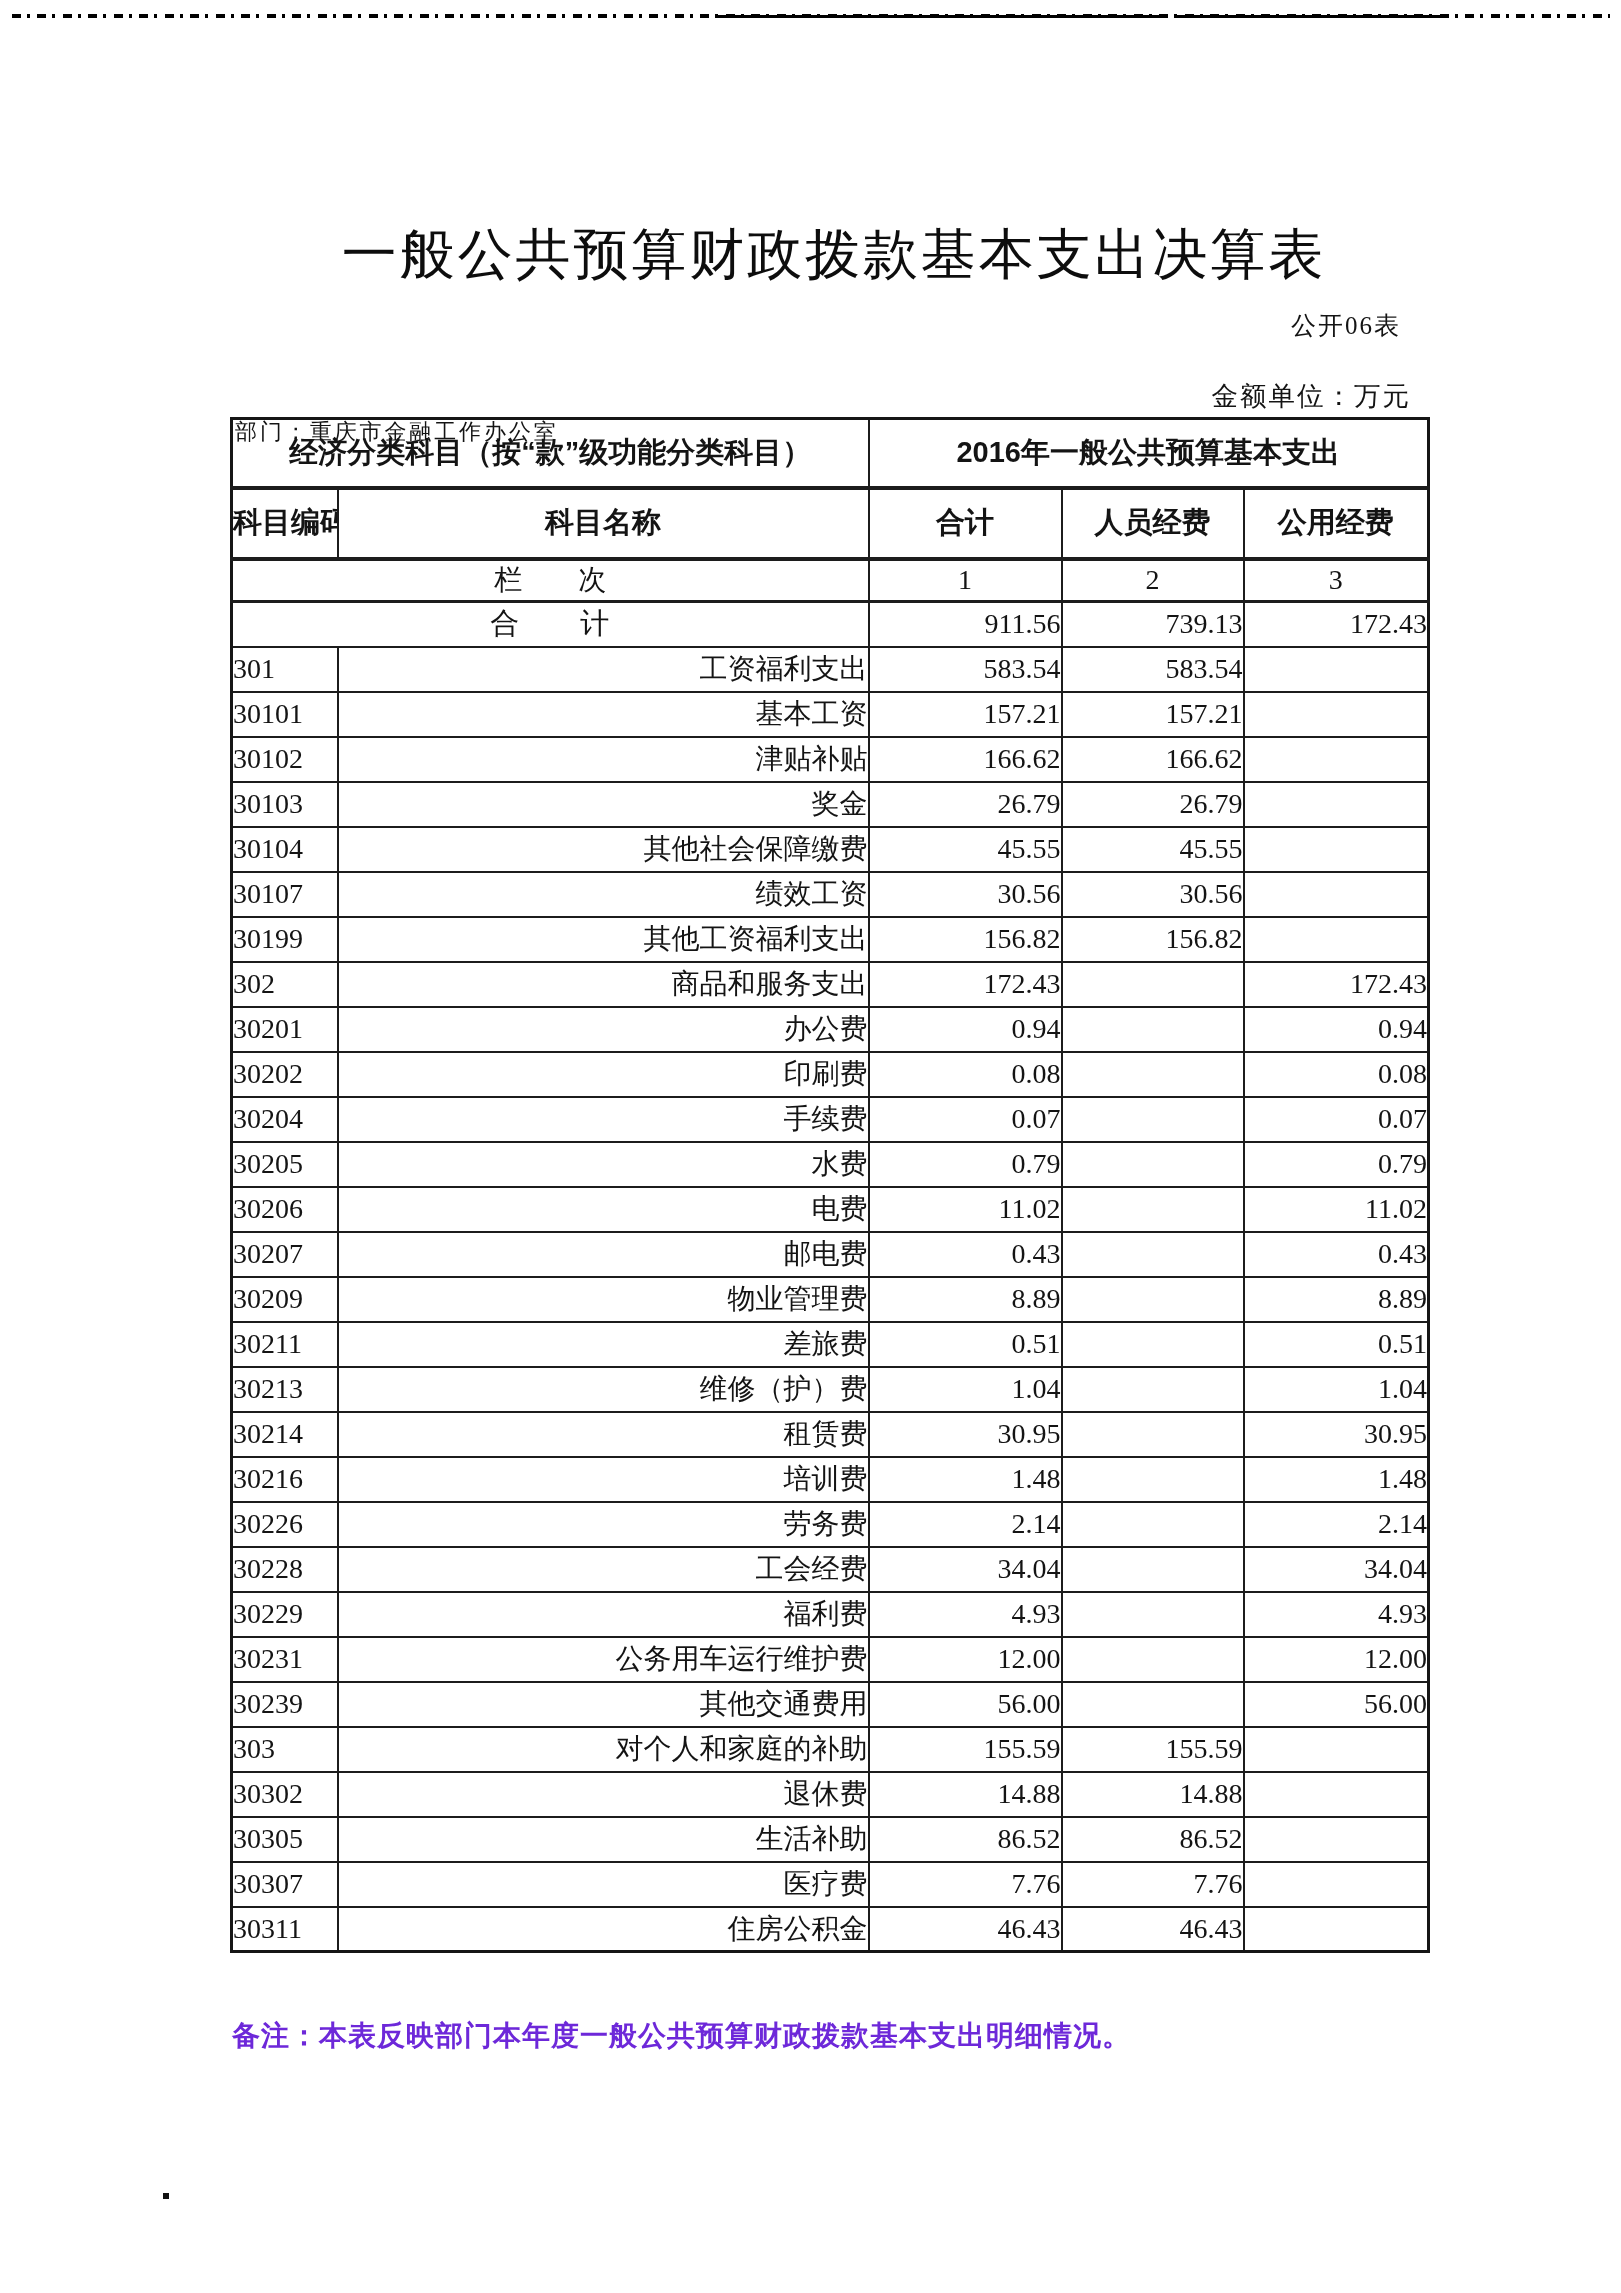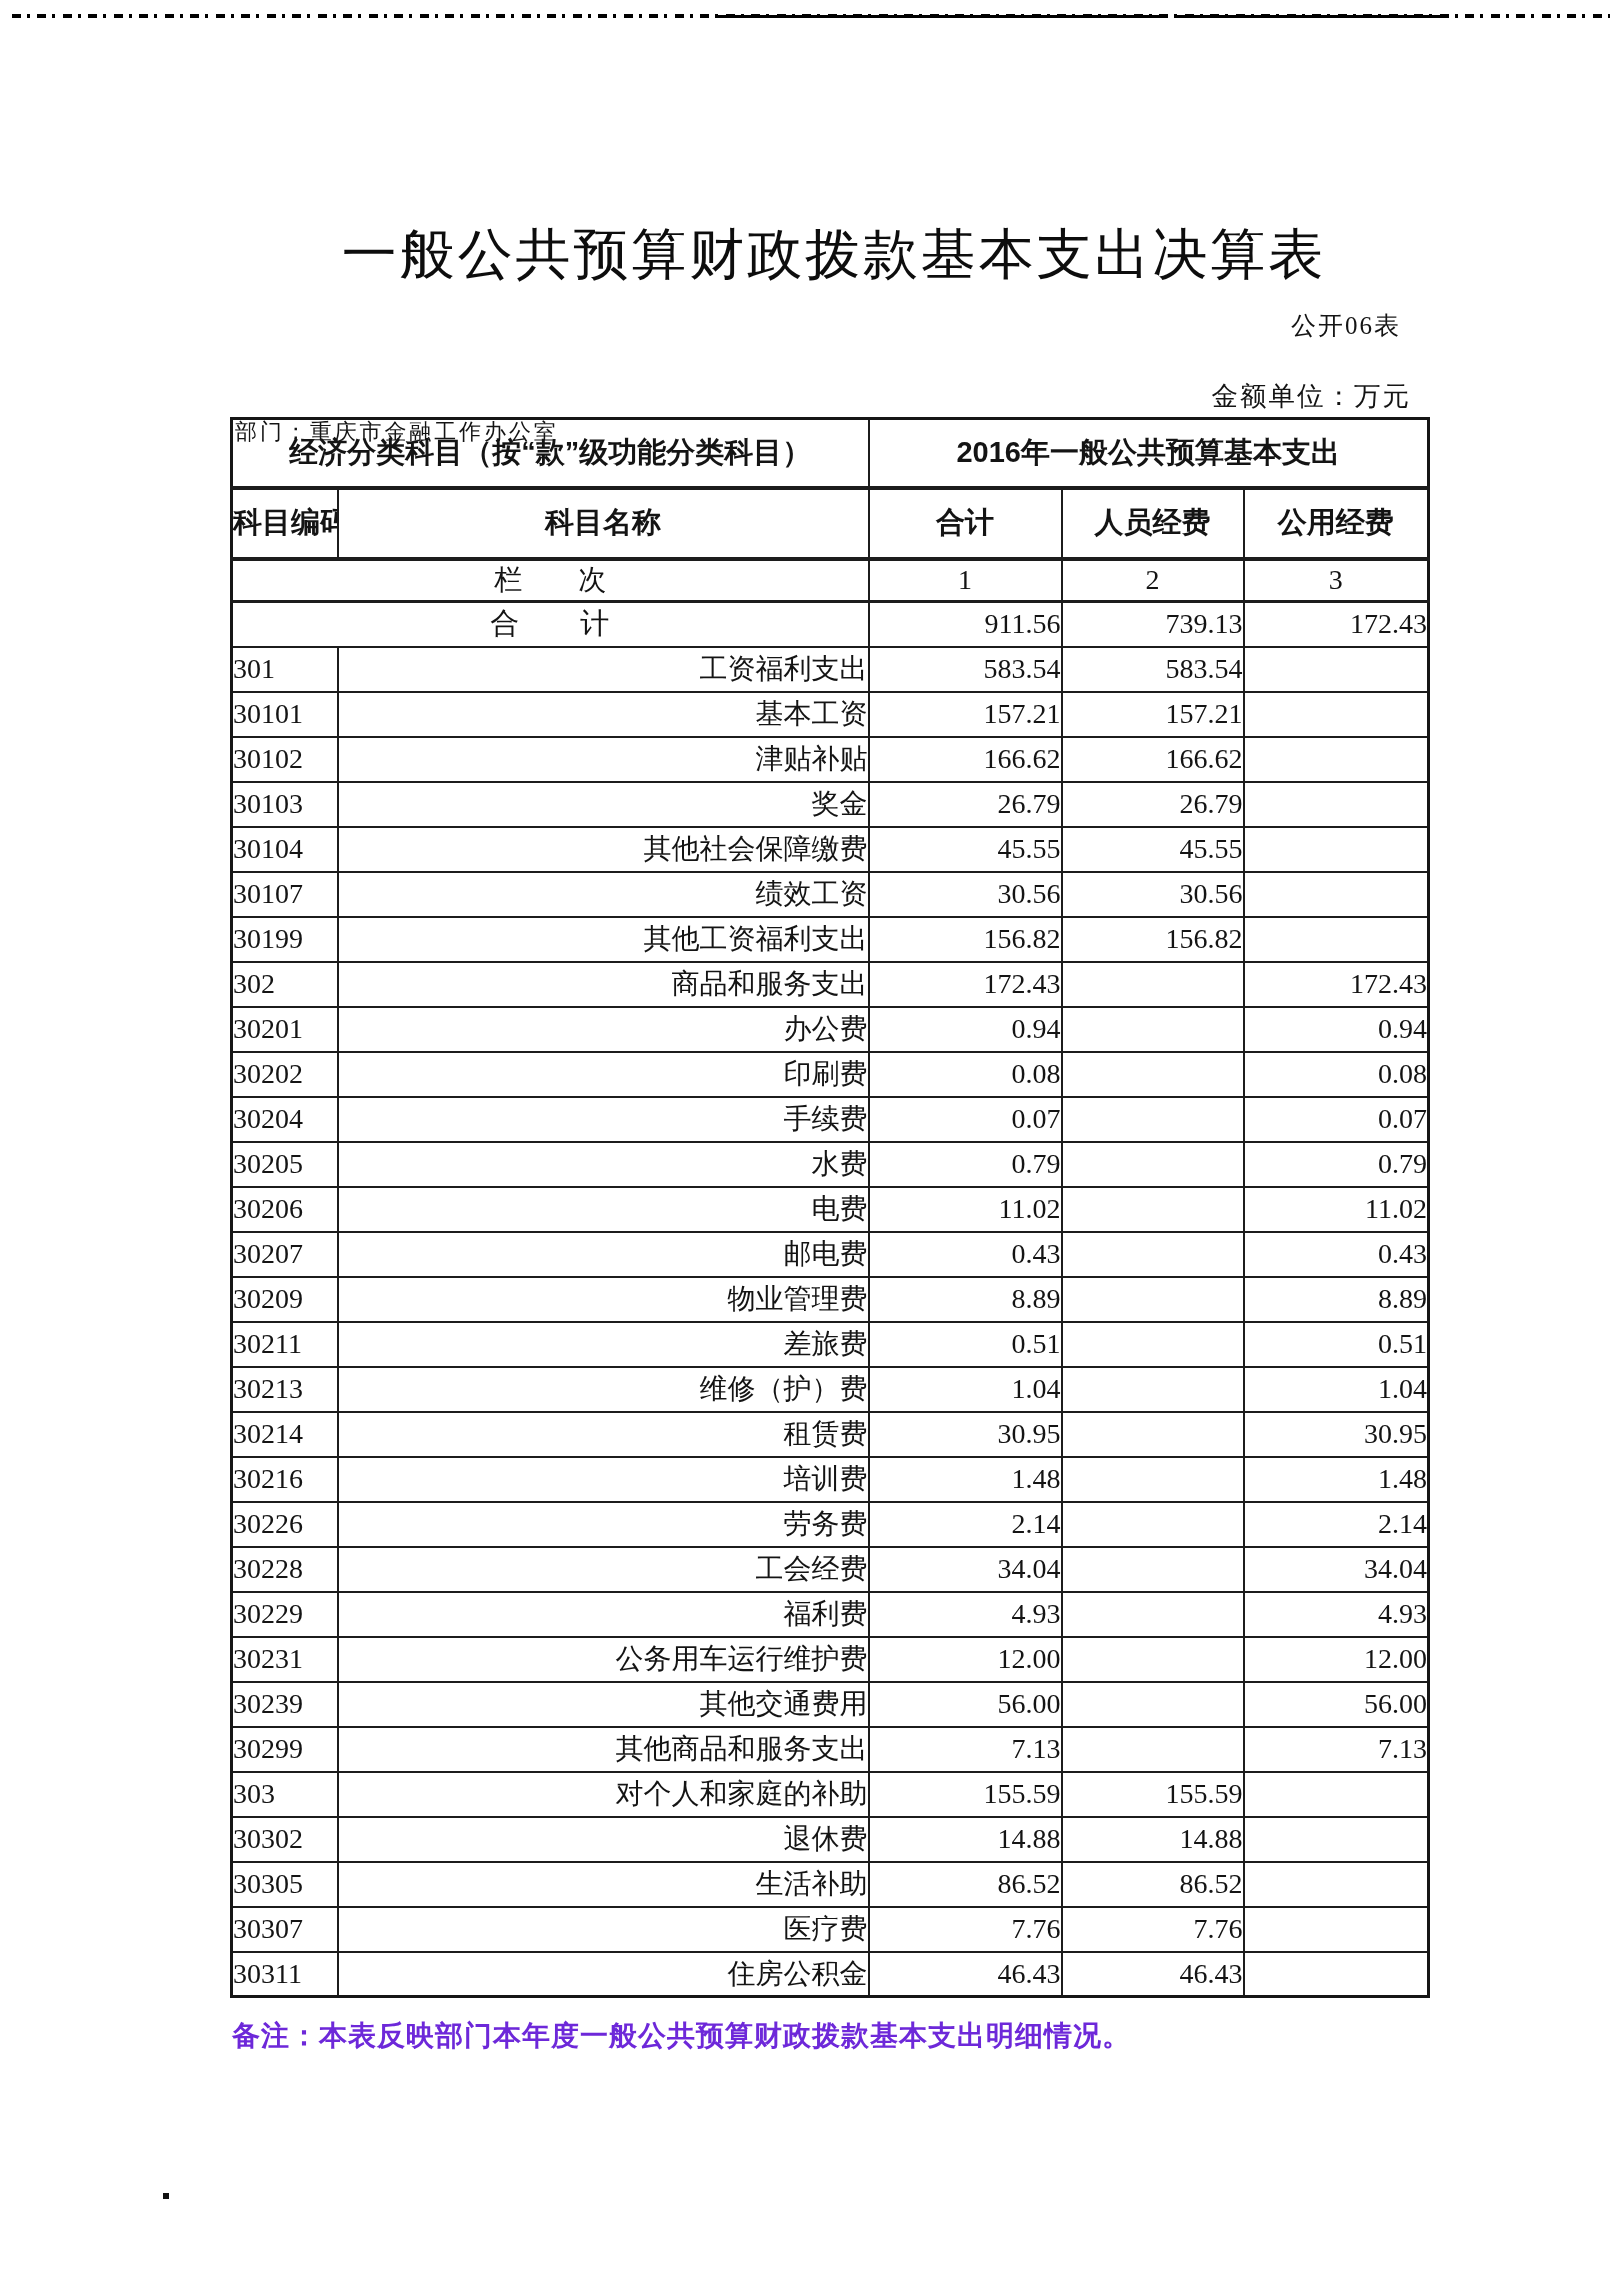--- a/index.html
+++ b/index.html
@@ -294,27 +294,20 @@
           <td class="num">12.00</td>
         </tr>
         <tr class="datarow">
           <td class="code">30239</td>
           <td class="name lvl1">其他交通费用</td>
           <td class="num">56.00</td>
           <td class="num"></td>
           <td class="num">56.00</td>
         </tr>
         <tr class="datarow">
-          <td class="code">30299</td>
-          <td class="name lvl1">其他商品和服务支出</td>
-          <td class="num">7.13</td>
-          <td class="num"></td>
-          <td class="num">7.13</td>
-        </tr>
-        <tr class="datarow">
           <td class="code">303</td>
           <td class="name">对个人和家庭的补助</td>
           <td class="num">155.59</td>
           <td class="num">155.59</td>
           <td class="num"></td>
         </tr>
         <tr class="datarow">
           <td class="code">30302</td>
           <td class="name lvl1">退休费</td>
           <td class="num">14.88</td>

